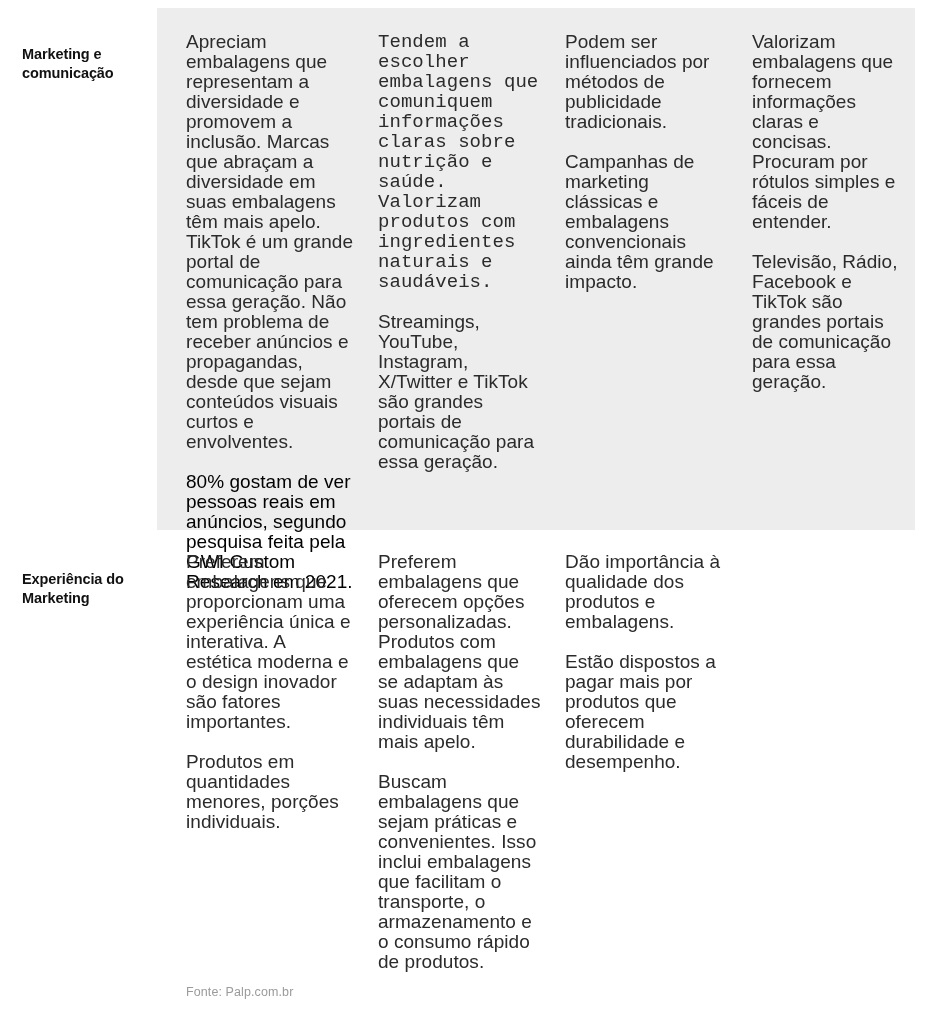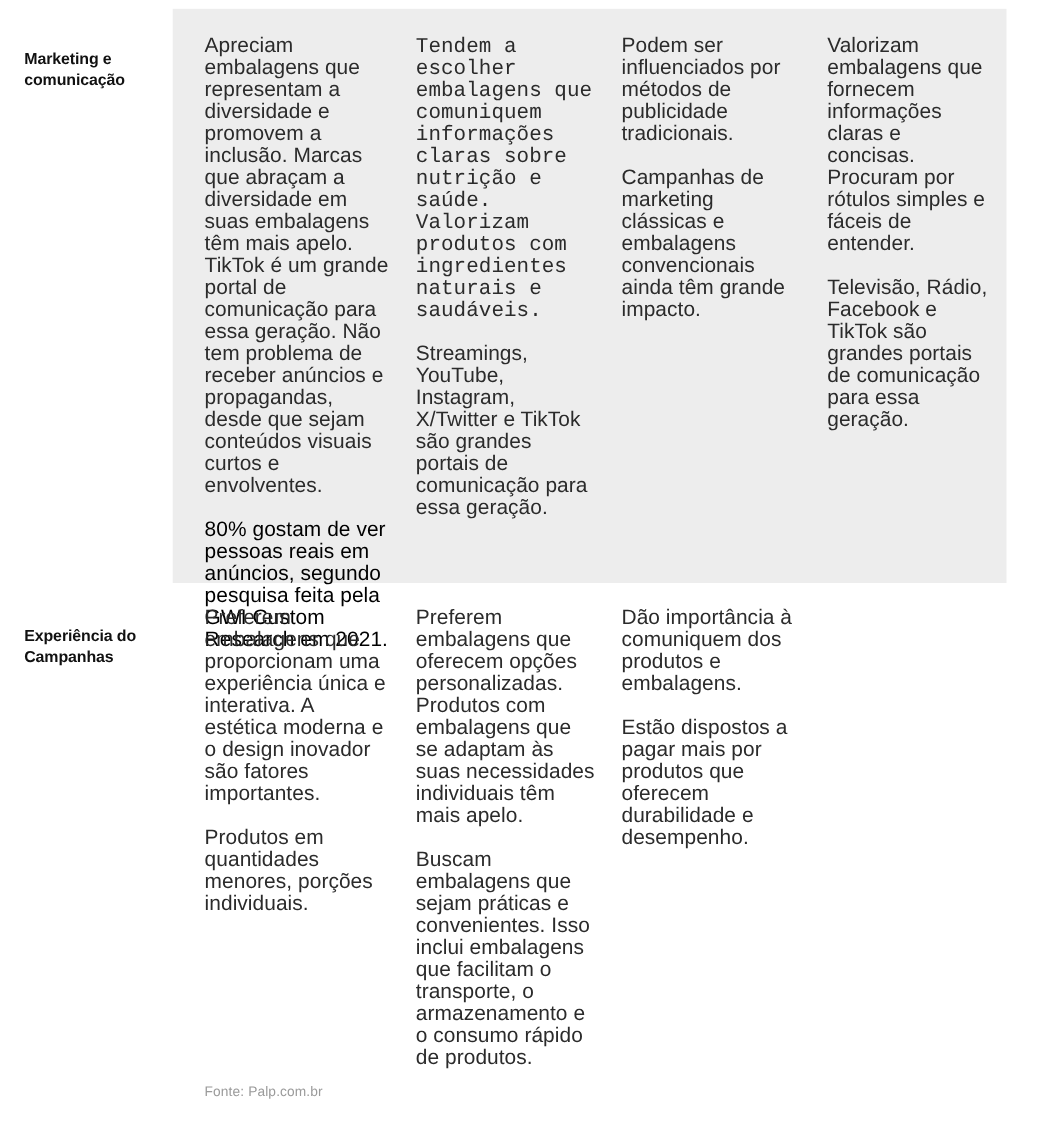--- a/index.html
+++ b/index.html
@@ -132,35 +132,35 @@
 
       <div class="col">
         <p class="para" style="color: rgb(43, 43, 43);">Valorizam embalagens que fornecem informações claras e concisas. Procuram por rótulos simples e fáceis de entender.</p>
         <p class="para" style="color: rgb(43, 43, 43);">Televisão, Rádio, Facebook e TikTok são grandes portais de comunicação para essa geração.</p>
       </div>
 
     </div>
   </section>
 
   <section class="row row--experiencia">
-    <h2 class="row-label" style="color: rgb(17, 17, 17);">Experiência do Campanhas</h2>
+    <h2 class="row-label" style="color: rgb(17, 17, 17);">Experiência do Marketing</h2>
     <div class="cols">
 
       <div class="col">
         <p class="para" style="color: rgb(43, 43, 43);">Preferem embalagens que proporcionam uma experiência única e interativa. A estética moderna e o design inovador são fatores importantes.</p>
         <p class="para" style="color: rgb(43, 43, 43);">Produtos em quantidades menores, porções individuais.</p>
       </div>
 
       <div class="col">
         <p class="para" style="color: rgb(43, 43, 43);">Preferem embalagens que oferecem opções personalizadas. Produtos com embalagens que se adaptam às suas necessidades individuais têm mais apelo.</p>
         <p class="para" style="color: rgb(43, 43, 43);">Buscam embalagens que sejam práticas e convenientes. Isso inclui embalagens que facilitam o transporte, o armazenamento e o consumo rápido de produtos.</p>
       </div>
 
       <div class="col">
-        <p class="para" style="color: rgb(43, 43, 43);">Dão importância à comuniquem dos produtos e embalagens.</p>
+        <p class="para" style="color: rgb(43, 43, 43);">Dão importância à qualidade dos produtos e embalagens.</p>
         <p class="para" style="color: rgb(43, 43, 43);">Estão dispostos a pagar mais por produtos que oferecem durabilidade e desempenho.</p>
       </div>
 
 
     </div>
   </section>
 
   <div class="source-note" style="color: rgb(155, 155, 155);">Fonte: Palp.com.br</div>
 
 </div>

